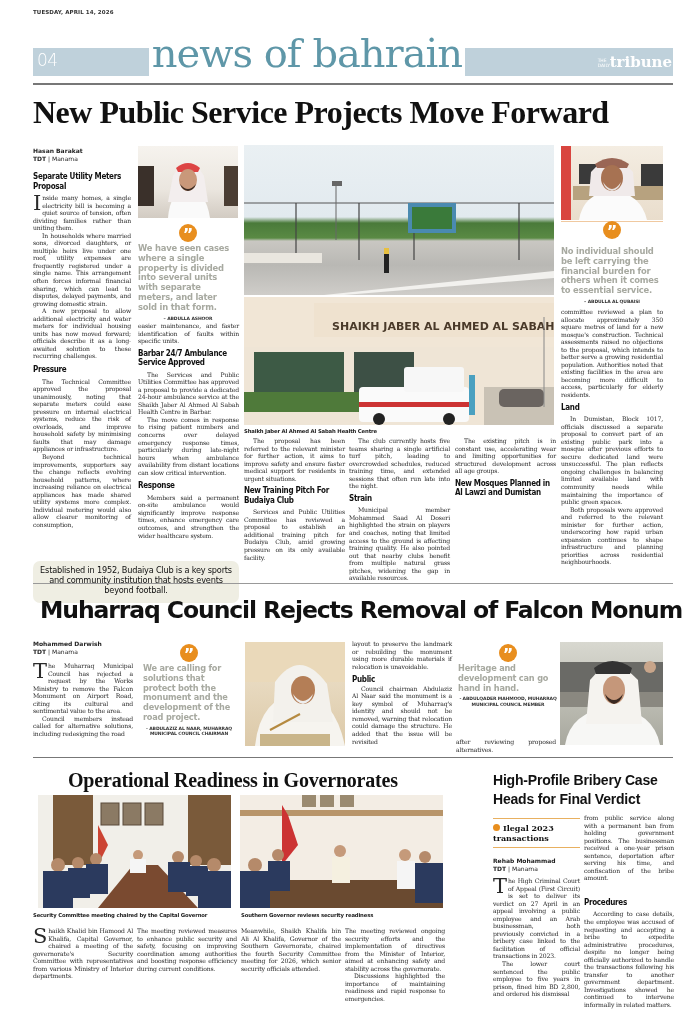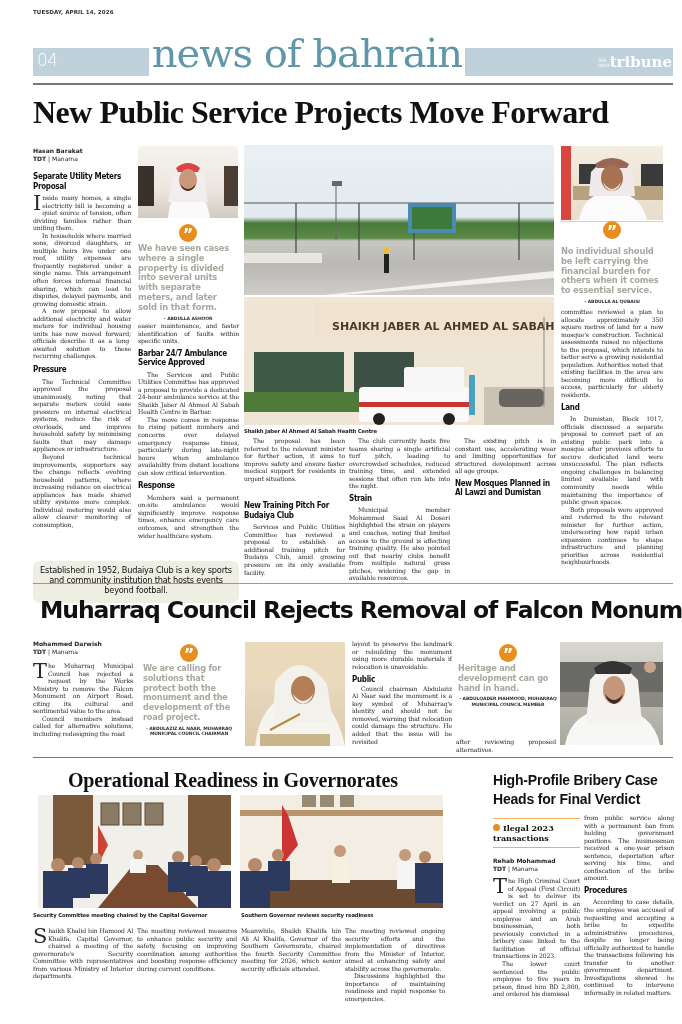--- a/index.html
+++ b/index.html
@@ -133,21 +133,21 @@
     <rect x="255" y="92" width="45" height="18" rx="5" fill="#6a6460"></rect>
     <line x1="300" y1="20" x2="300" y2="110" stroke="#888"></line>
   </svg>
 </div>
 <div class="abs caption" style="left:244px;top:428px">Shaikh Jaber Al Ahmed Al Sabah Health Centre</div>
 
 <div class="abs" style="left:244px;top:437px;width:101px">
   <div class="body">
       <p>The proposal has been referred to the relevant minister for further action, it aims to improve safety and ensure faster medical support for residents in urgent situations.</p>
     </div>
-  <div class="subhead" style="margin-top:19px">New Training Pitch For Budaiya Club</div>
+  <div class="subhead" style="margin-top:4px">New Training Pitch For Budaiya Club</div>
   <div class="body" style="margin-top:3px">
       <p>Services and Public Utilities Committee has reviewed a proposal to establish an additional training pitch for Budaiya Club, amid growing pressure on its only available facility.</p>
     </div>
 </div>
 <div class="abs" style="left:349px;top:437px;width:101px">
   <div class="body">
       <p>The club currently hosts five teams sharing a single artificial turf pitch, leading to overcrowded schedules, reduced training time, and extended sessions that often run late into the night.</p>
     </div>
   <div class="subhead" style="margin-top:4px">Strain</div>
   <div class="body" style="margin-top:3px">
@@ -335,17 +335,17 @@
 <div class="abs" style="left:493px;top:877px;width:87px">
   <div class="body">
     <p class="noi"><span class="drop">T</span><span>he High Criminal Court of Appeal (First Circuit) is set to deliver its verdict on 27 April in an appeal involving a public employee and an Arab businessman, both previously convicted in a bribery case linked to the facilitation of official transactions in 2023.</span></p>
     <p>The lower court sentenced the public employee to five years in prison, fined him BD 2,800, and ordered his dismissal</p>
   </div>
 </div>
 <div class="abs" style="left:584px;top:814px;width:90px">
   <div class="body">
       <p class="noi">from public service along with a permanent ban from holding government positions. The businessman received a one-year prison sentence, deportation after serving his time, and confiscation of the bribe amount.</p>
     </div>
-  <div class="subhead" style="margin-top:4px">Procedures</div>
+  <div class="subhead" style="margin-top:16px">Procedures</div>
   <div class="body" style="margin-top:3px">
       <p>According to case details, the employee was accused of requesting and accepting a bribe to expedite administrative procedures, despite no longer being officially authorized to handle the transactions following his transfer to another government department. Investigations showed he continued to intervene informally in related matters.</p>
     </div>
 </div>
 
 </body></html>

